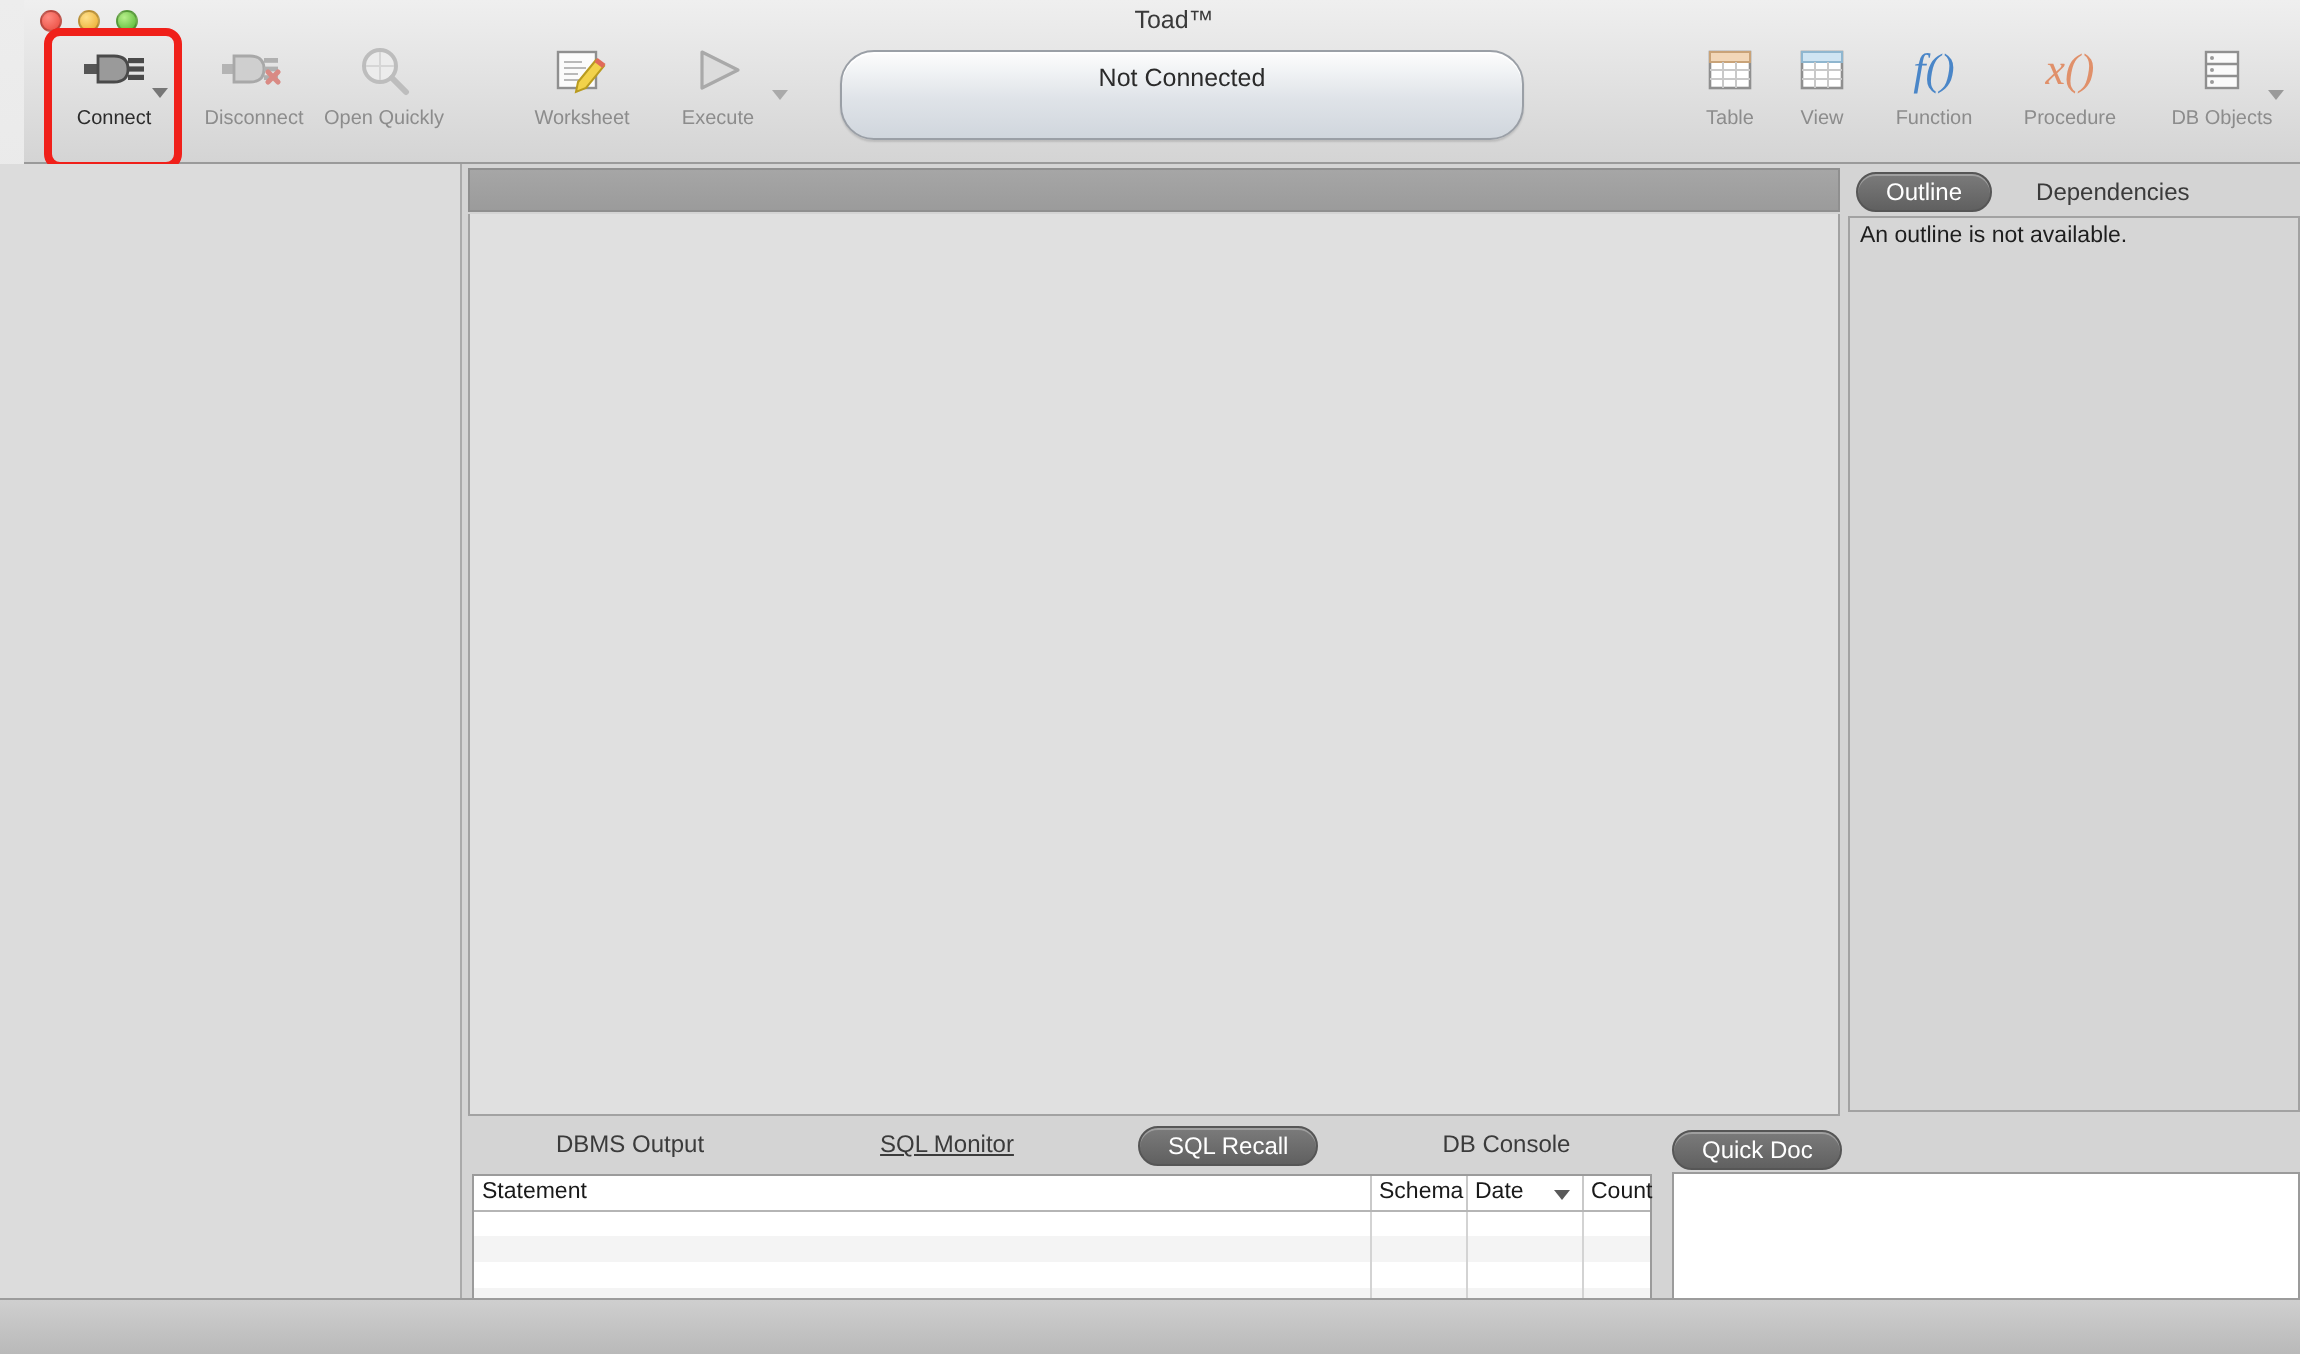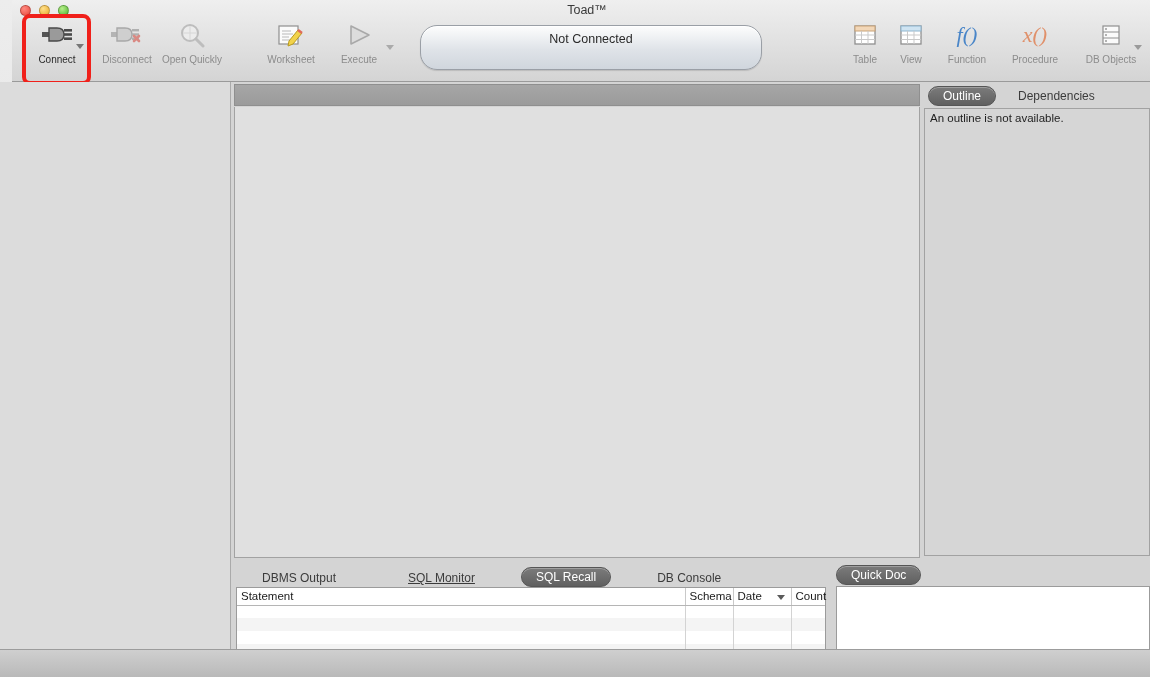--- a/index.html
+++ b/index.html
@@ -96,22 +96,22 @@
     position: absolute; left: 2px; top: 25px; width: 686px; height: 451px;
     background: #e0e0e0;
     border: 1px solid #a2a2a2; border-top: none;
   }
 
   
   .bottom-panel {
     position: absolute; left: 2px; top: 481px; width: 596px; height: 85px;
   }
   .tabrow {
-    position: absolute; left: 0; top: 0; width: 596px; height: 24px;
-    display: flex; align-items: flex-end; gap: 0px;
+    position: absolute; left: 16px; top: 0; width: 596px; height: 24px;
+    display: flex; align-items: flex-start; gap: 16px;
     background: #d4d4d4;
   }
   .tab {
     font-size: 12px; color: #3b3b3b;
     padding: 2px 14px; border-radius: 10px;
     white-space: nowrap;
   }
   .tab.selected {
     background: linear-gradient(#7b7b7b, #606060);
     color: #fff;

